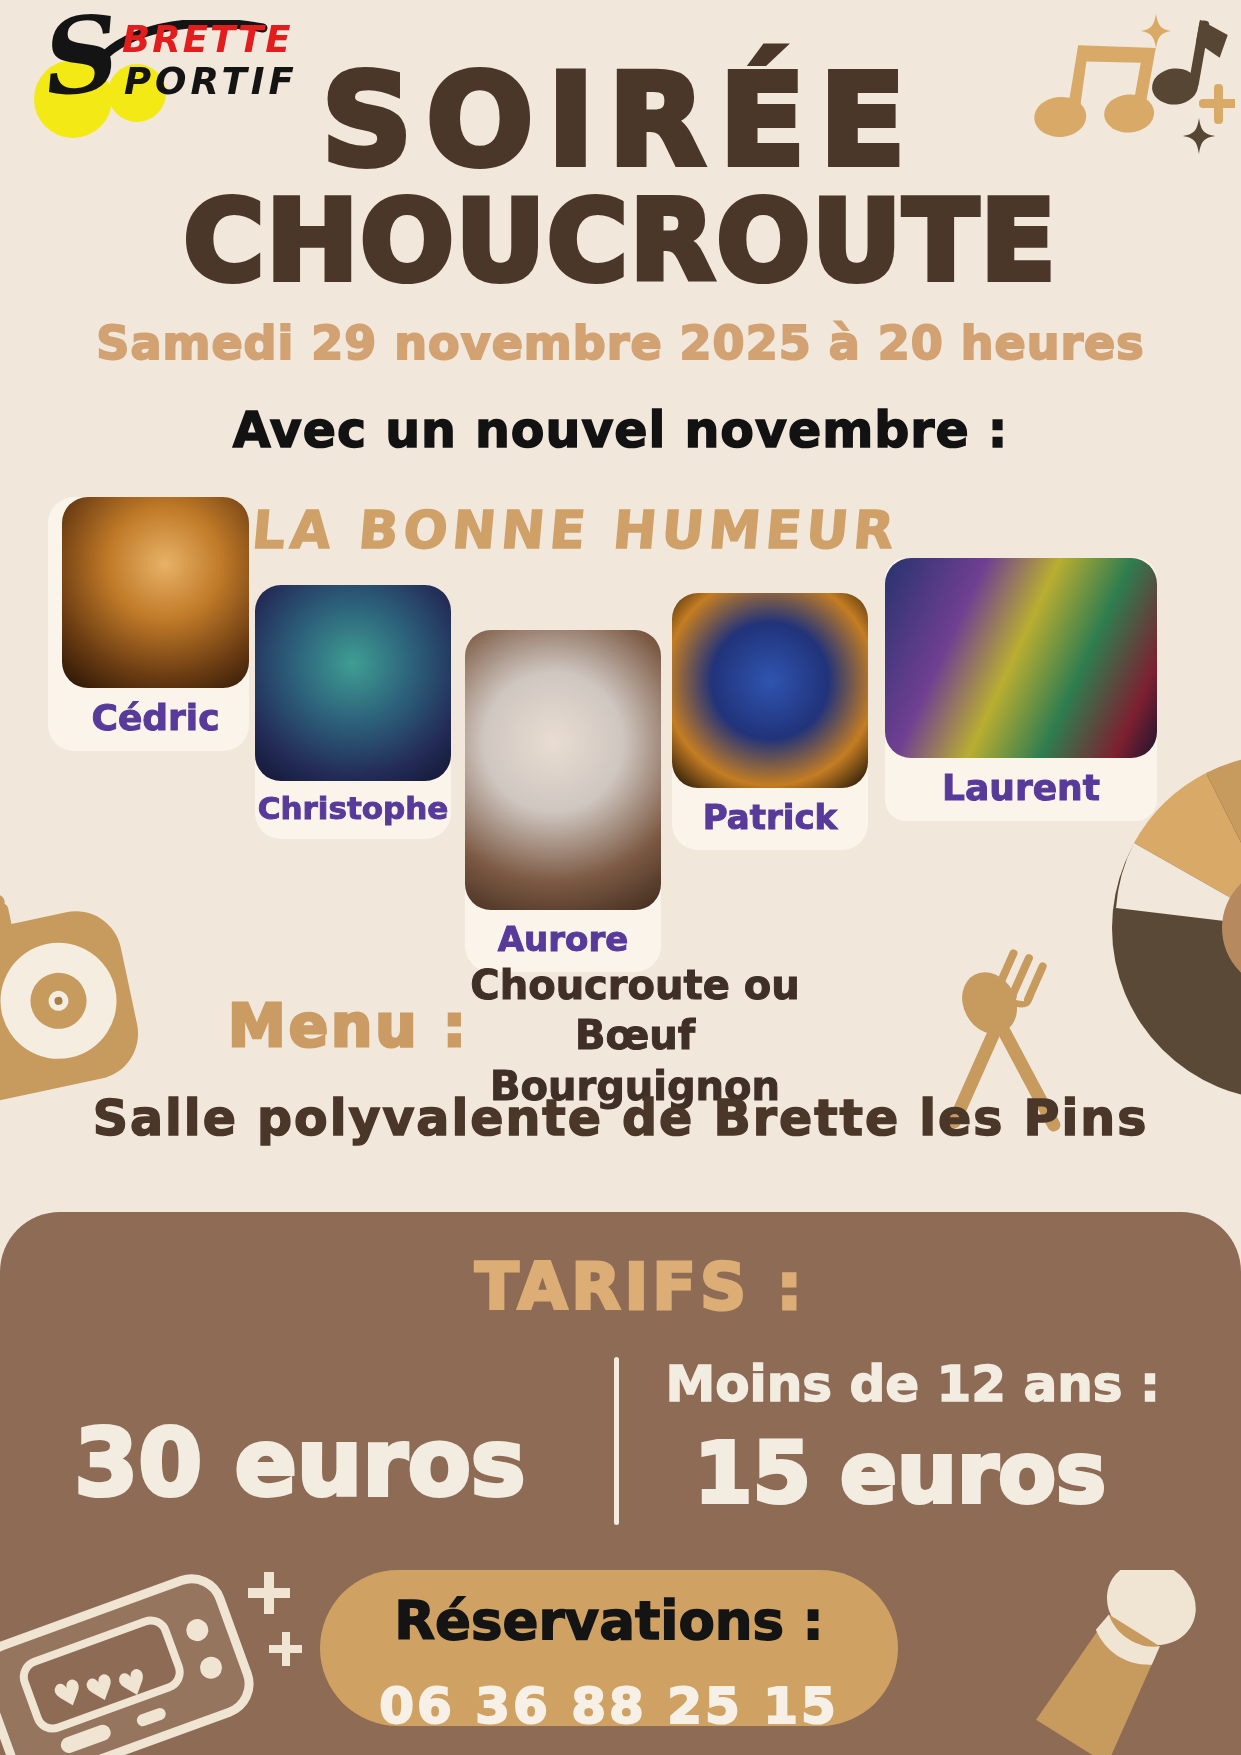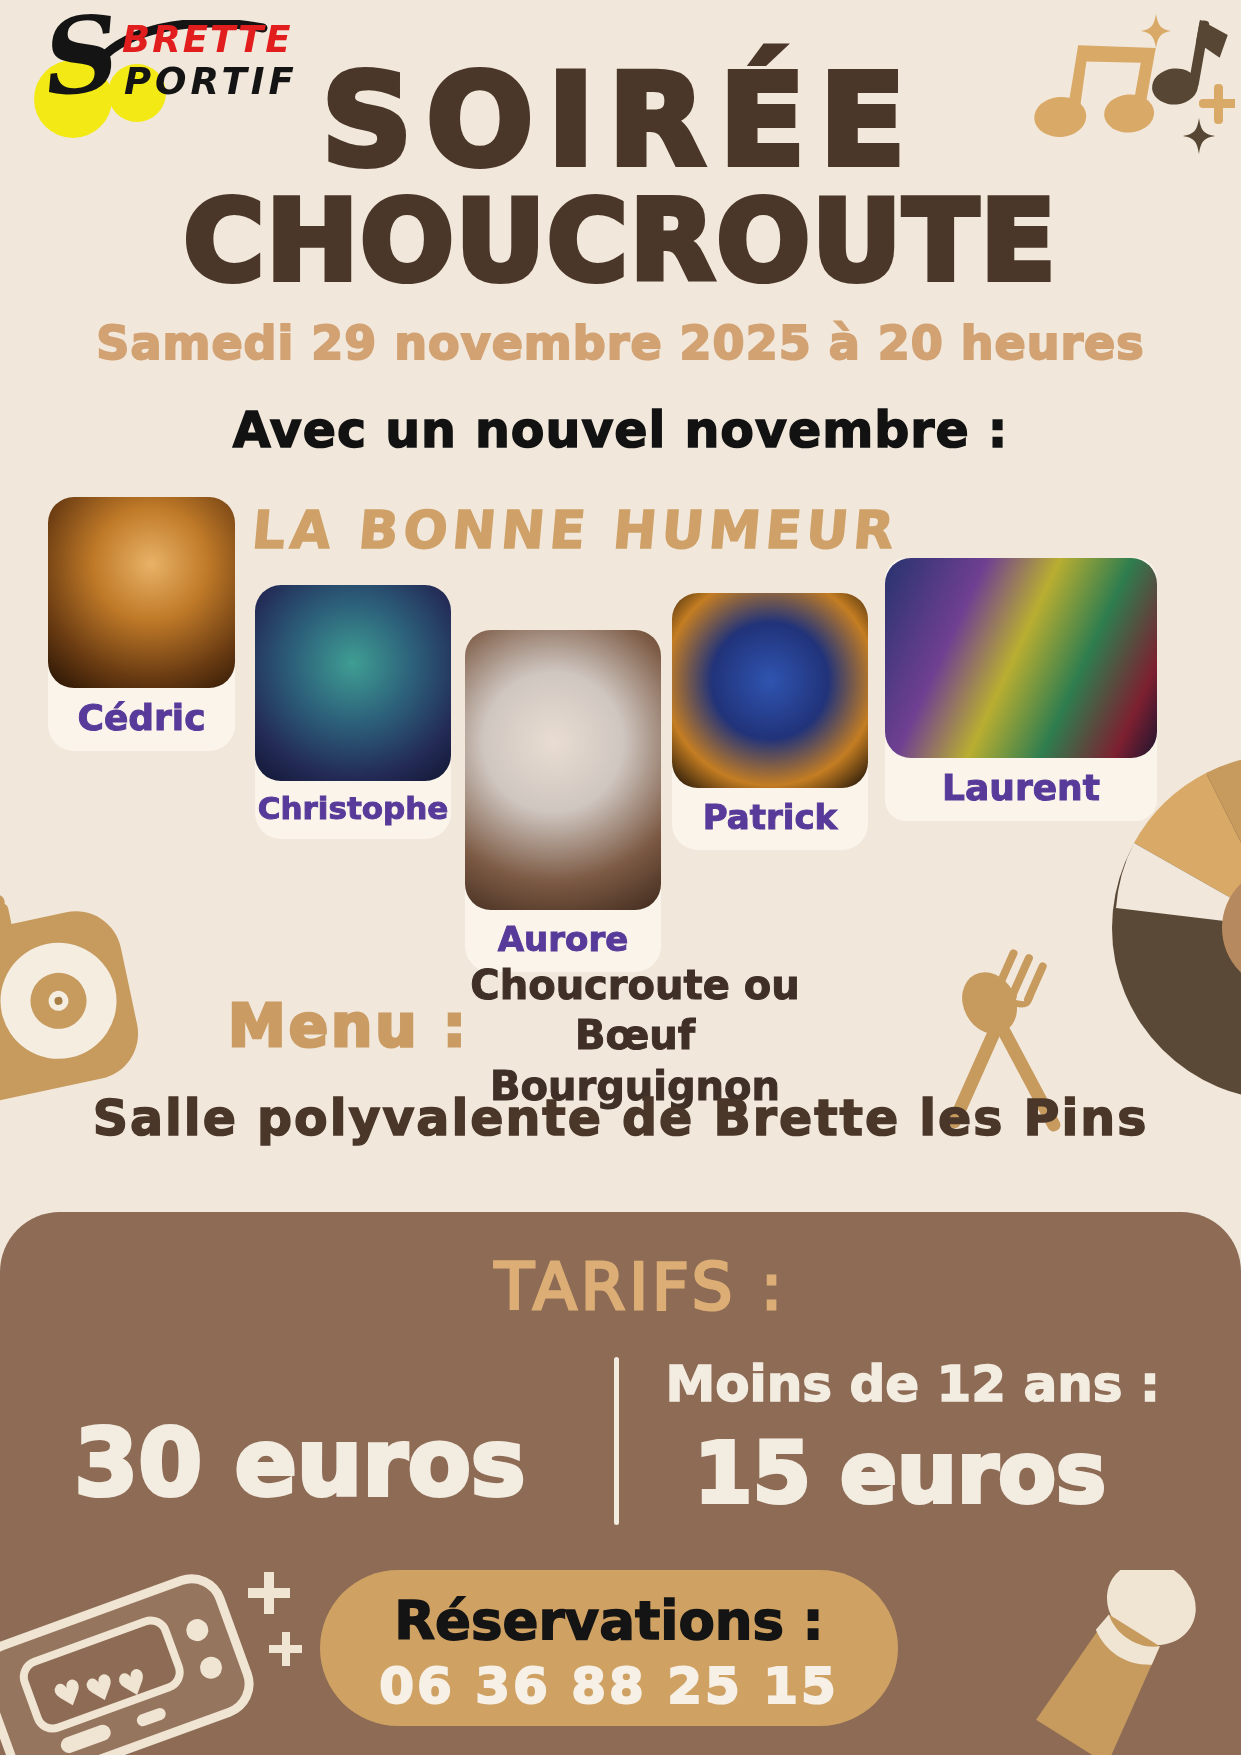--- a/index.html
+++ b/index.html
@@ -32,21 +32,21 @@
     font-size:49px;font-weight:bold;letter-spacing:1px;-webkit-text-stroke:1.5px #121212;}
 
   .orchestra-name{position:absolute;left:0;right:90px;top:500px;text-align:center;color:#cfa168;
     font-size:52px;font-weight:bold;letter-spacing:5px;transform:skewX(-5deg);-webkit-text-stroke:1.5px #cfa168;}
 
   
   .member-card{position:absolute;background:#faf4ea;border-radius:26px;}
   .member-photo{width:100%;border-radius:26px;}
   .member-name{text-align:center;padding:9px 2px 13px;color:#573a99;font-weight:bold;-webkit-text-stroke:1px #573a99;}
 
-  #m-cedric{left:48px;top:497px;width:187px;}
+  #m-cedric{left:48px;top:497px;width:187px;padding-left:14px;}
   #m-cedric .member-photo{height:191px;background:
     radial-gradient(circle at 55% 35%,#e8b267 0%,#c07a28 35%,#6b3c12 70%,#241204 100%);}
   #m-cedric .member-name{font-size:36px;}
 
   #m-christophe{left:255px;top:585px;width:196px;}
   #m-christophe .member-photo{height:196px;background:
     radial-gradient(circle at 50% 40%,#3f9e93 0%,#2c5f7a 40%,#232a55 75%,#121733 100%);}
   #m-christophe .member-name{font-size:31px;}
 
   #m-aurore{left:465px;top:630px;width:196px;}
@@ -75,33 +75,33 @@
   .menu-text{position:absolute;left:455px;top:960px;width:360px;text-align:center;color:#3f2f26;
     font-size:40px;font-weight:bold;line-height:1.26;-webkit-text-stroke:1px #3f2f26;}
 
   .venue-line{position:absolute;left:0;right:0;top:1090px;text-align:center;color:#4a372a;
     font-size:49px;font-weight:bold;letter-spacing:2px;-webkit-text-stroke:1.5px #4a372a;}
 
   
   .tarifs-panel{position:absolute;left:0;right:0;top:1212px;height:543px;background:#8d6b55;
     border-radius:60px 60px 0 0;}
   .tarifs-heading{position:absolute;left:0;right:0;top:38px;text-align:center;color:#dcae76;
-    font-size:64px;font-weight:normal;letter-spacing:4px;padding-left:40px;-webkit-text-stroke:3px #dcae76;}
+    font-size:64px;font-weight:bold;letter-spacing:4px;padding-left:40px;-webkit-text-stroke:3px #dcae76;}
   .tarifs-divider{position:absolute;left:614px;top:145px;width:5px;height:168px;background:#f3ece1;border-radius:3px;}
   .adult-price{position:absolute;left:30px;width:540px;top:198px;text-align:center;color:#f3ece1;
     font-size:92px;font-weight:bold;-webkit-text-stroke:4px #f3ece1;}
   .child-label{position:absolute;left:640px;width:520px;top:132px;text-align:right;color:#f3ece1;
     font-size:50px;font-weight:bold;margin-top:11px;-webkit-text-stroke:1.5px #f3ece1;}
   .child-price{position:absolute;left:640px;width:520px;top:212px;text-align:center;color:#f3ece1;
     font-size:84px;font-weight:bold;-webkit-text-stroke:4px #f3ece1;}
 
   .reservation-pill{position:absolute;left:320px;top:358px;width:578px;height:156px;background:#cfa263;
     border-radius:78px;text-align:center;}
   .reservation-label{margin-top:20px;color:#141414;font-size:53px;font-weight:bold;-webkit-text-stroke:1.5px #141414;}
-  .reservation-phone{margin-top:6px;color:#f6f0e6;font-size:50px;font-weight:bold;letter-spacing:3px;-webkit-text-stroke:2px #f6f0e6;}
+  .reservation-phone{margin-top:26px;color:#f6f0e6;font-size:50px;font-weight:bold;letter-spacing:3px;-webkit-text-stroke:2px #f6f0e6;}
 
   .controller-icon{position:absolute;left:-18px;top:342px;}
   .microphone-icon{position:absolute;left:1035px;top:358px;}
 </style>
 </head>
 <body>
 
 <div class="poster">
 
   <div class="logo">

